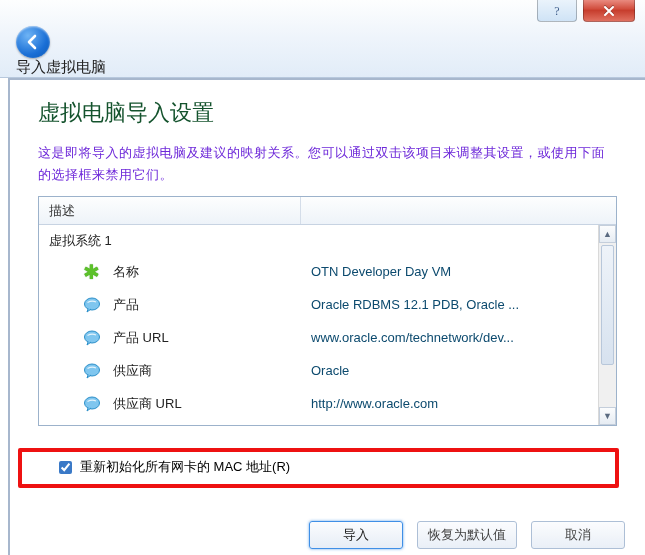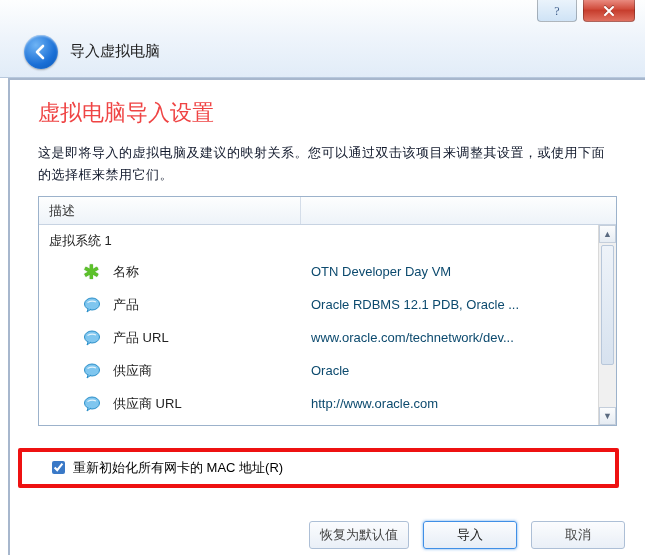--- a/index.html
+++ b/index.html
@@ -43,22 +43,23 @@
     font-weight: bold;
   }
   .win-btn.close svg { filter: drop-shadow(0 -1px 0 rgba(0,0,0,.3)); }
 
   
   .header {
     height: 78px;
     background: linear-gradient(#fdfefe, #eef4fb 50%, #e1ecf8);
     border-bottom: 1px solid #b7c8dd;
     display: flex;
-    align-items: center;
-    padding: 26px 18px 0 24px;
+    align-items: flex-start;
+    padding: 26px 18px 0 16px;
+    flex-direction: column;
   }
   .back-circle {
     width: 34px;
     height: 34px;
     border-radius: 50%;
     background: radial-gradient(circle at 35% 30%, #6fb4f5, #1a6fd6 60%, #0a56b3);
     box-shadow: inset 0 1px 2px rgba(255,255,255,.6), 0 1px 2px rgba(0,0,0,.3);
     display: flex;
     align-items: center;
     justify-content: center;
@@ -80,24 +81,24 @@
     border: 2px solid #a7b7cd;
     border-right: none;
     border-bottom: none;
     background: #fff;
     padding: 18px 28px 0 28px;
   }
   .panel h1 {
     margin: 0 0 14px 0;
     font-size: 22px;
     font-weight: normal;
-    color: #ef4444;
+    color: #14532d;
   }
   .desc {
-    color: #0f172a;
+    color: #6d28d9;
     line-height: 1.7;
     margin-bottom: 10px;
     letter-spacing: 0.5px;
   }
 
   
   .tablewrap {
     border: 1px solid #9cb2cb;
     position: relative;
     height: 230px;
@@ -197,24 +198,23 @@
     left: 18px;
     right: 26px;
     top: 448px;
     height: 40px;
     border: 4px solid #e11;
     border-radius: 2px;
     pointer-events: none;
   }
   .checkrow {
     position: absolute;
-    left: 48px;
+    left: 55px;
     top: 458px;
     display:flex;
-    align-items:center;
   }
   .checkrow input { margin-right: 8px; accent-color:#3a79c7; }
 
   
   .btnbar {
     position: absolute;
     right: 20px;
     bottom: 6px;
     display: flex;
     gap: 14px;
@@ -362,16 +362,16 @@
   </div>
 </div>
 
 <div class="checkrow">
   <input type="checkbox" checked="" style="">
   <span>重新初始化所有网卡的 MAC 地址(R)</span>
 </div>
 <div class="redbox"></div>
 
 <div class="btnbar">
+  <div class="btn default">导入</div>
   <div class="btn half">恢复为默认值</div>
-  <div class="btn default">导入</div>
   <div class="btn half">取消</div>
 </div>
 
 </body></html>

